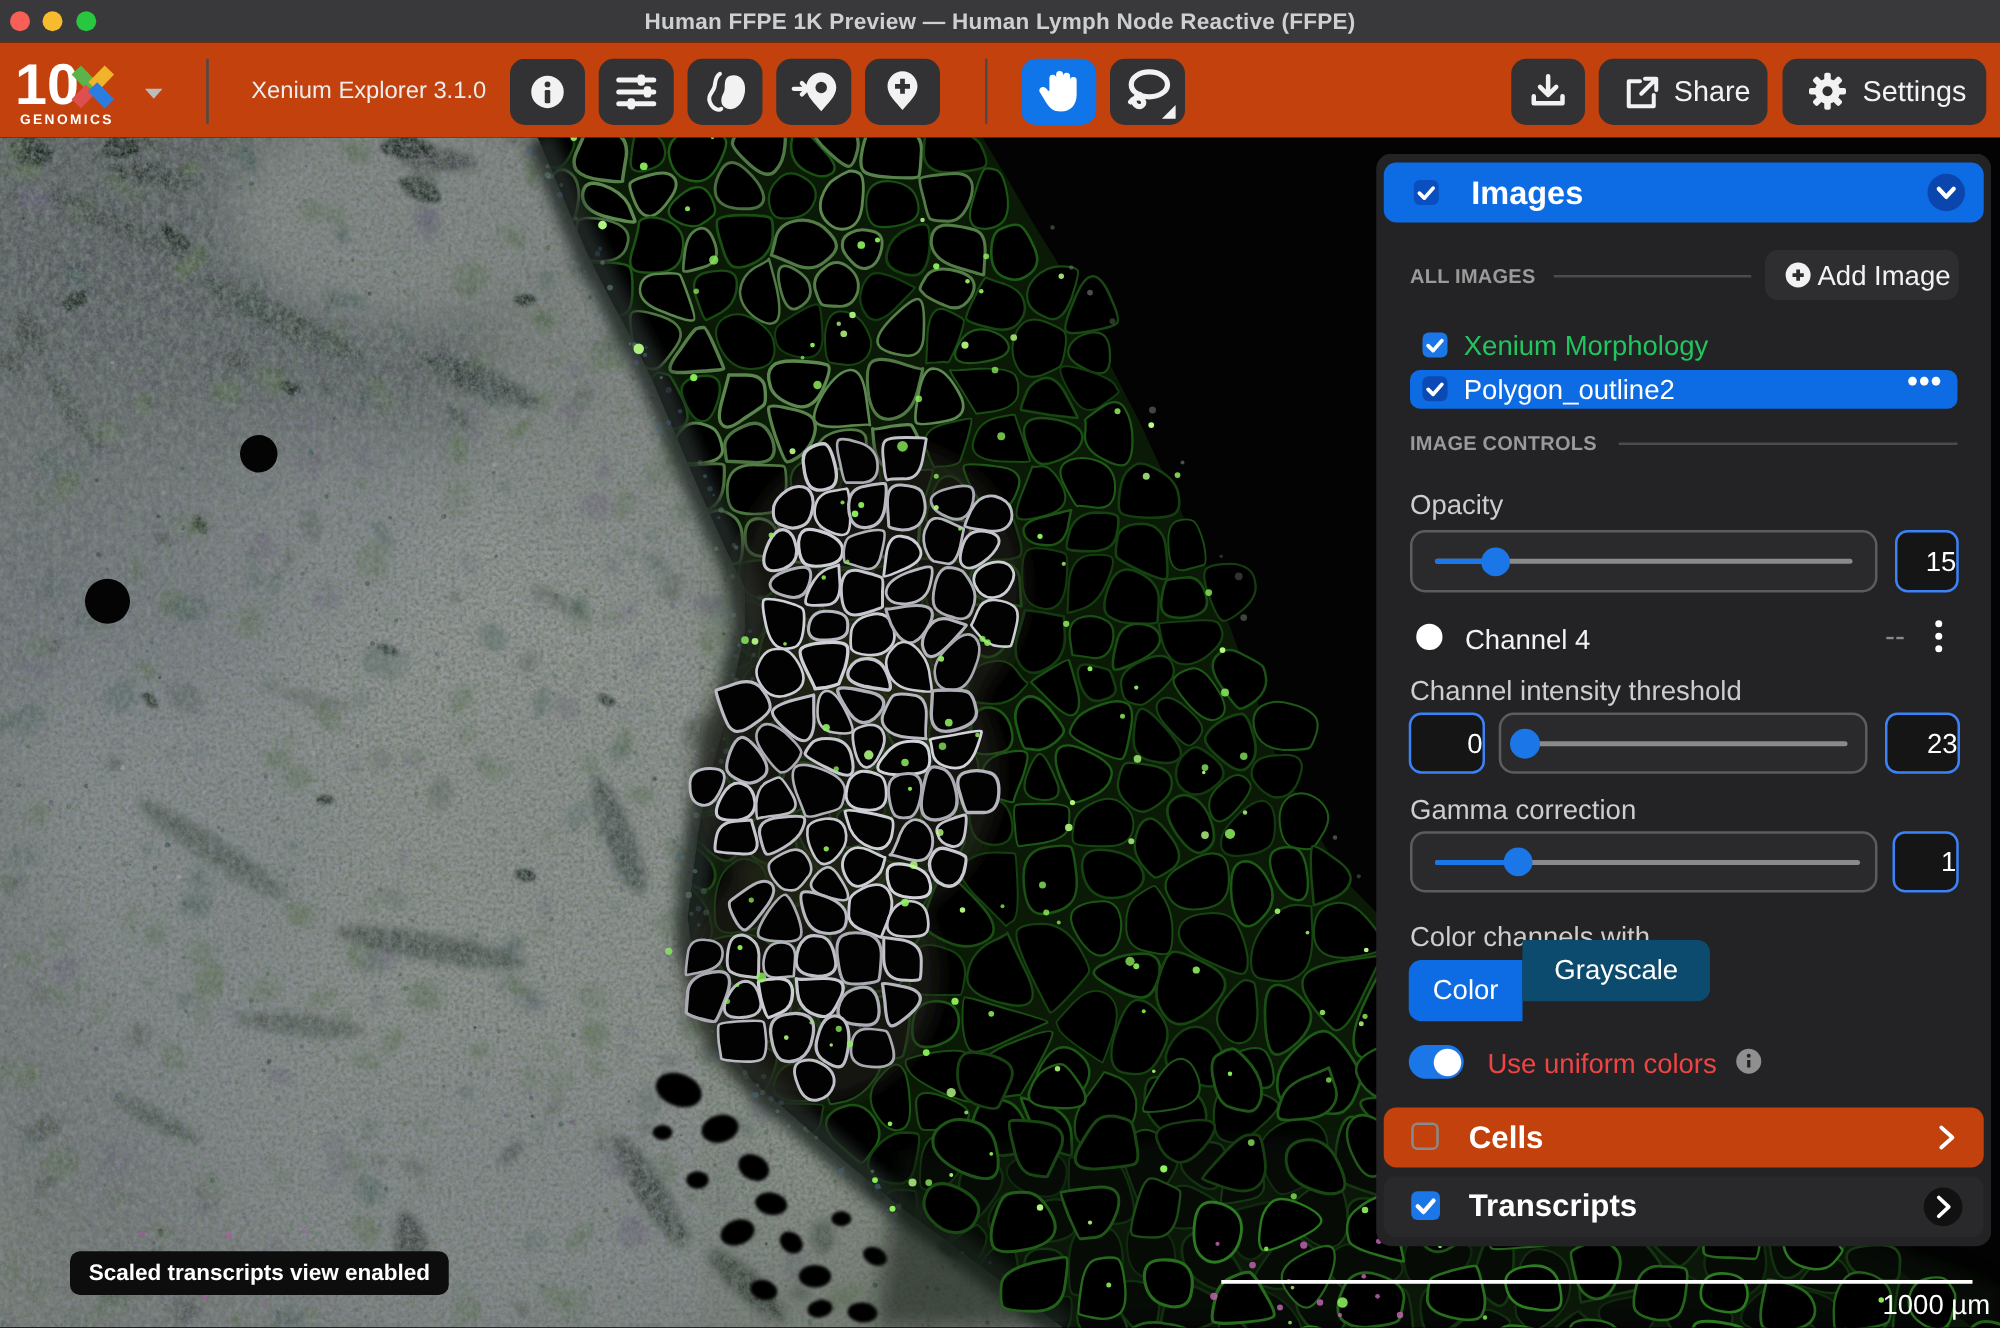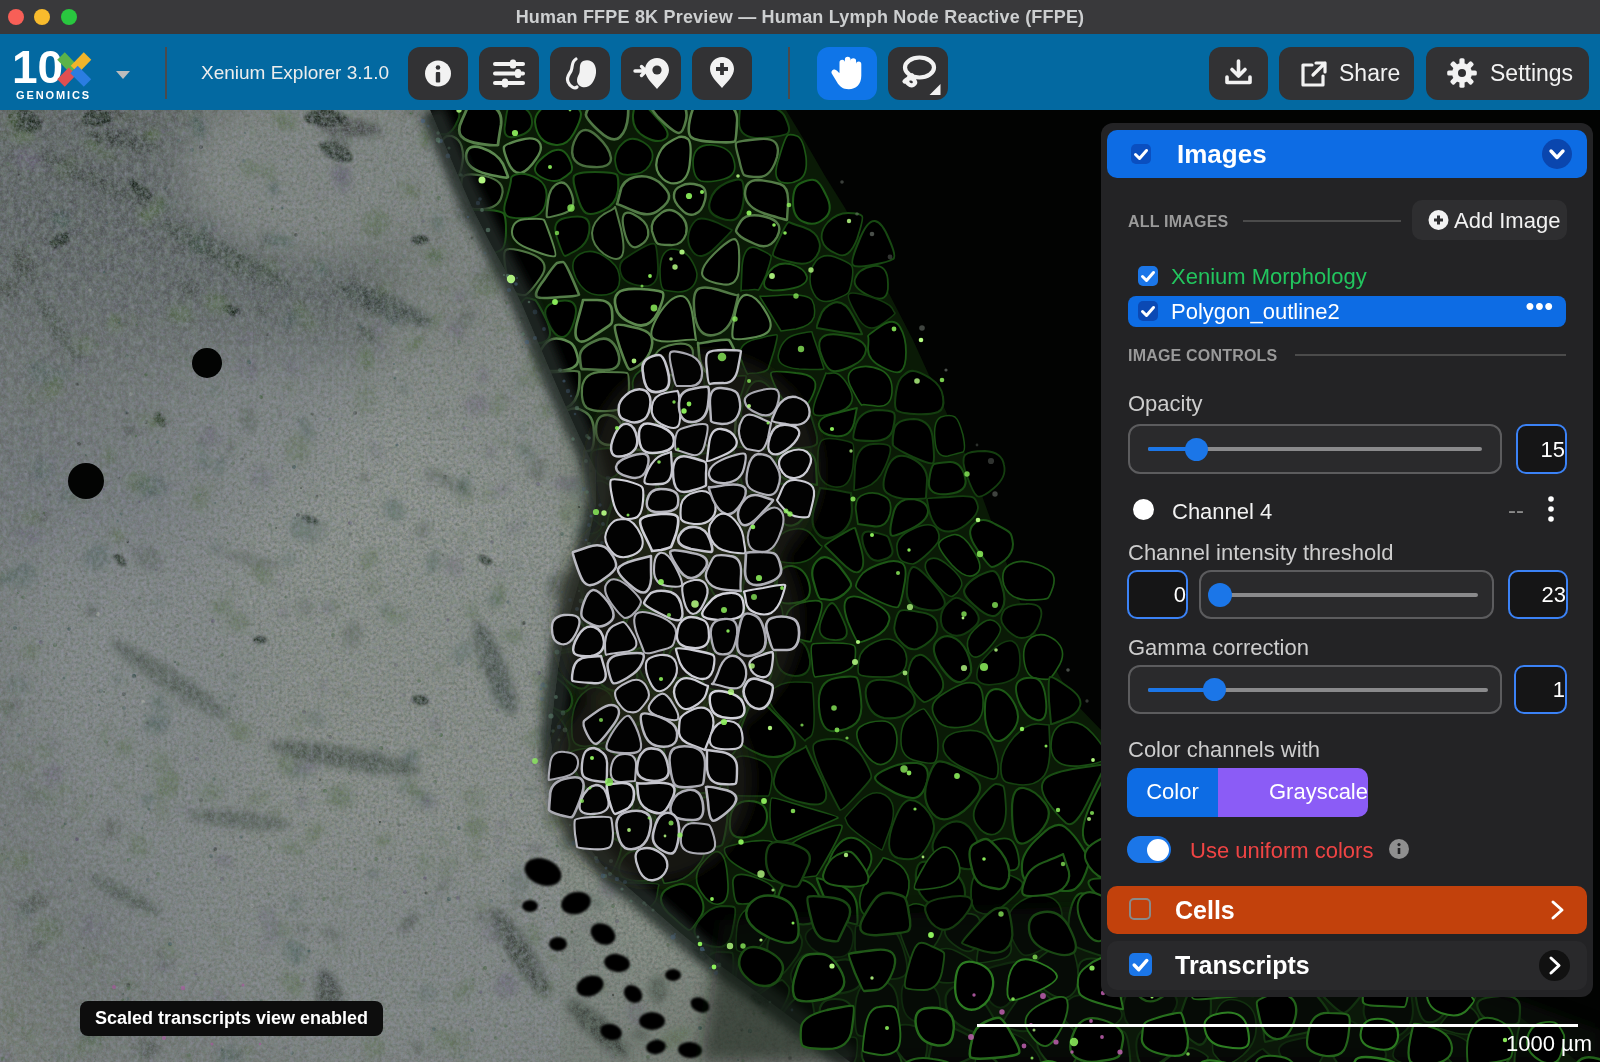--- a/index.html
+++ b/index.html
@@ -1,21 +1,21 @@
 <!DOCTYPE html>
 <html><head><meta charset="utf-8"><style>
 *{margin:0;padding:0;box-sizing:border-box}
 html,body{width:1600px;height:1062px;background:#000;overflow:hidden;
 font-family:"Liberation Sans",sans-serif;-webkit-font-smoothing:antialiased}
 .abs{position:absolute}
 #titlebar{position:absolute;left:0;top:0;width:1600px;height:34px;background:#39393b;}
 .tl{position:absolute;top:9px;width:16px;height:16px;border-radius:50%}
 #title{position:absolute;left:0;right:0;top:0;height:34px;line-height:35px;text-align:center;
 color:#cdcfd0;font-size:18px;font-weight:bold;letter-spacing:0.2px}
-#toolbar{position:absolute;left:0;top:34px;width:1600px;height:76px;background:#0369a1}
+#toolbar{position:absolute;left:0;top:34px;width:1600px;height:76px;background:#c2410c}
 .tbtn{position:absolute;top:13px;height:53px;background:#323234;border-radius:12px;color:#f2f2f2}
 .sep{position:absolute;top:13px;width:2px;height:52px;background:#4a4a4c}
 #canvas{position:absolute;left:0;top:110px;width:1600px;height:952px}
 #panel{position:absolute;left:1101px;top:123px;width:492px;height:874px;background:#232325;border-radius:12px}
 .blueheader{position:absolute;left:6px;width:480px;height:48px;background:#0d6ce4;border-radius:10px}
 .cb{position:absolute;border-radius:5px}
 .check{position:absolute;left:0;top:0;width:100%;height:100%}
 .lbl{color:#cdcdcd;font-size:22px}
 .h1{color:#fff;font-size:25px;font-weight:bold}
 .smallcap{color:#9a9a9a;font-size:16px;font-weight:bold;letter-spacing:0.2px}
@@ -1855,21 +1855,21 @@
       <circle cx="164" cy="1038" r="2.0" fill="#b055a5" opacity="0.6"></circle>
       <circle cx="1024" cy="1046" r="2.4" fill="#c060b0" opacity="0.85"></circle>
       <circle cx="231" cy="1013" r="1.9" fill="#b055a5" opacity="0.6"></circle>
       <circle cx="1091" cy="1021" r="1.9" fill="#c060b0" opacity="0.85"></circle>
     </svg></div>
 
 <div id="titlebar">
 <div class="tl" style="left:8px;background:#f85f57"></div>
 <div class="tl" style="left:34px;background:#f8bb2d"></div>
 <div class="tl" style="left:61px;background:#29c73f"></div>
-<div id="title">Human FFPE 8K Preview — Human Lymph Node Reactive (FFPE)</div>
+<div id="title">Human FFPE 1K Preview — Human Lymph Node Reactive (FFPE)</div>
 </div>
 
 <div id="toolbar">
 
 <svg class="abs" style="left:13px;top:12px" width="92" height="56" viewBox="0 0 92 56">
 <text x="-1" y="37" fill="#fff" font-size="46" font-weight="bold" font-family="Liberation Sans">10</text>
 <g stroke-width="10.5" stroke-linecap="butt" fill="none">
 <path d="M48 10 L61 23.5" stroke="#5cb349"></path>
 <path d="M74.5 10 L61.5 23.5" stroke="#f0b42a"></path>
 <path d="M48 37 L59.5 25.2" stroke="#e04f50"></path>
@@ -2054,21 +2054,21 @@
   <div class="lbl abs" style="left:27px;top:512px">Gamma correction</div>
   <div class="slider" style="left:27px;top:542px;width:374px;height:49px">
     <div class="track" style="left:18px;right:12px"></div>
     <div class="fill" style="left:18px;width:66px"></div>
     <div class="knob" style="left:73px"></div>
   </div>
   <div class="vbox" style="left:413px;top:542px;width:53px;height:49px;line-height:46px">1</div>
 
   <div class="lbl abs" style="left:27px;top:614px">Color channels with</div>
   <div class="abs" style="left:26px;top:645px;width:91px;height:49px;background:#0d6ce4;border-radius:10px 0 0 10px;color:#fff;font-size:22px;text-align:center;line-height:48px">Color</div>
-  <div class="abs" style="left:117px;top:645px;width:150px;height:49px;background:#8b5cf6;border-radius:0 10px 10px 0;color:#fff;font-size:22px;text-align:right;line-height:48px">Grayscale</div>
+  <div class="abs" style="left:117px;top:629px;width:150px;height:49px;background:#0c4a6e;border-radius:0 10px 10px 0;color:#fff;font-size:22px;text-align:center;line-height:48px">Grayscale</div>
 
   <div class="abs" style="left:26px;top:713px;width:44px;height:27px;background:#1b76e8;border-radius:14px">
     <div class="abs" style="right:2.5px;top:2.5px;width:22px;height:22px;border-radius:50%;background:#fff"></div>
   </div>
   <div class="abs" style="left:89px;top:715px;color:#ef4444;font-size:22px">Use uniform colors</div>
   <div class="abs" style="left:288px;top:716px;width:20px;height:20px;border-radius:50%;background:#8f8f8f">
     <svg class="check" viewBox="0 0 20 20">
         <path d="M10 9 V15" stroke="#232325" stroke-width="2.6"></path>
         <circle cx="10" cy="5.6" r="1.6" fill="#232325"></circle>
       </svg>
@@ -2090,16 +2090,16 @@
       </div>
     <span class="h1" style="position:absolute;left:68px;top:10px">Transcripts</span>
     <div class="abs" style="left:432px;top:9px;width:31px;height:31px;border-radius:50%;background:#111">
       <svg class="check" viewBox="0 0 31 31">
           <path d="M12 8 L20 15.5 L12 23" stroke="#fff" stroke-width="3" fill="none" stroke-linecap="round" stroke-linejoin="round"></path>
         </svg>
     </div>
   </div>
 </div>
 
-<div class="abs" style="left:80px;top:1001px;width:303px;height:35px;background:#0d0d0d;border-radius:8px;color:#fff;font-size:18px;font-weight:bold;line-height:35px;text-align:center;white-space:nowrap">Scaled transcripts view enabled</div>
+<div class="abs" style="left:56px;top:1001px;width:303px;height:35px;background:#0d0d0d;border-radius:8px;color:#fff;font-size:18px;font-weight:bold;line-height:35px;text-align:center;white-space:nowrap">Scaled transcripts view enabled</div>
 
 <div class="abs" style="left:977px;top:1024px;width:601px;height:3px;background:#fff"></div>
 <div class="abs" style="left:1506px;top:1031px;color:#fff;font-size:22px;white-space:nowrap">1000&nbsp;µm</div>
 
 </body></html>

